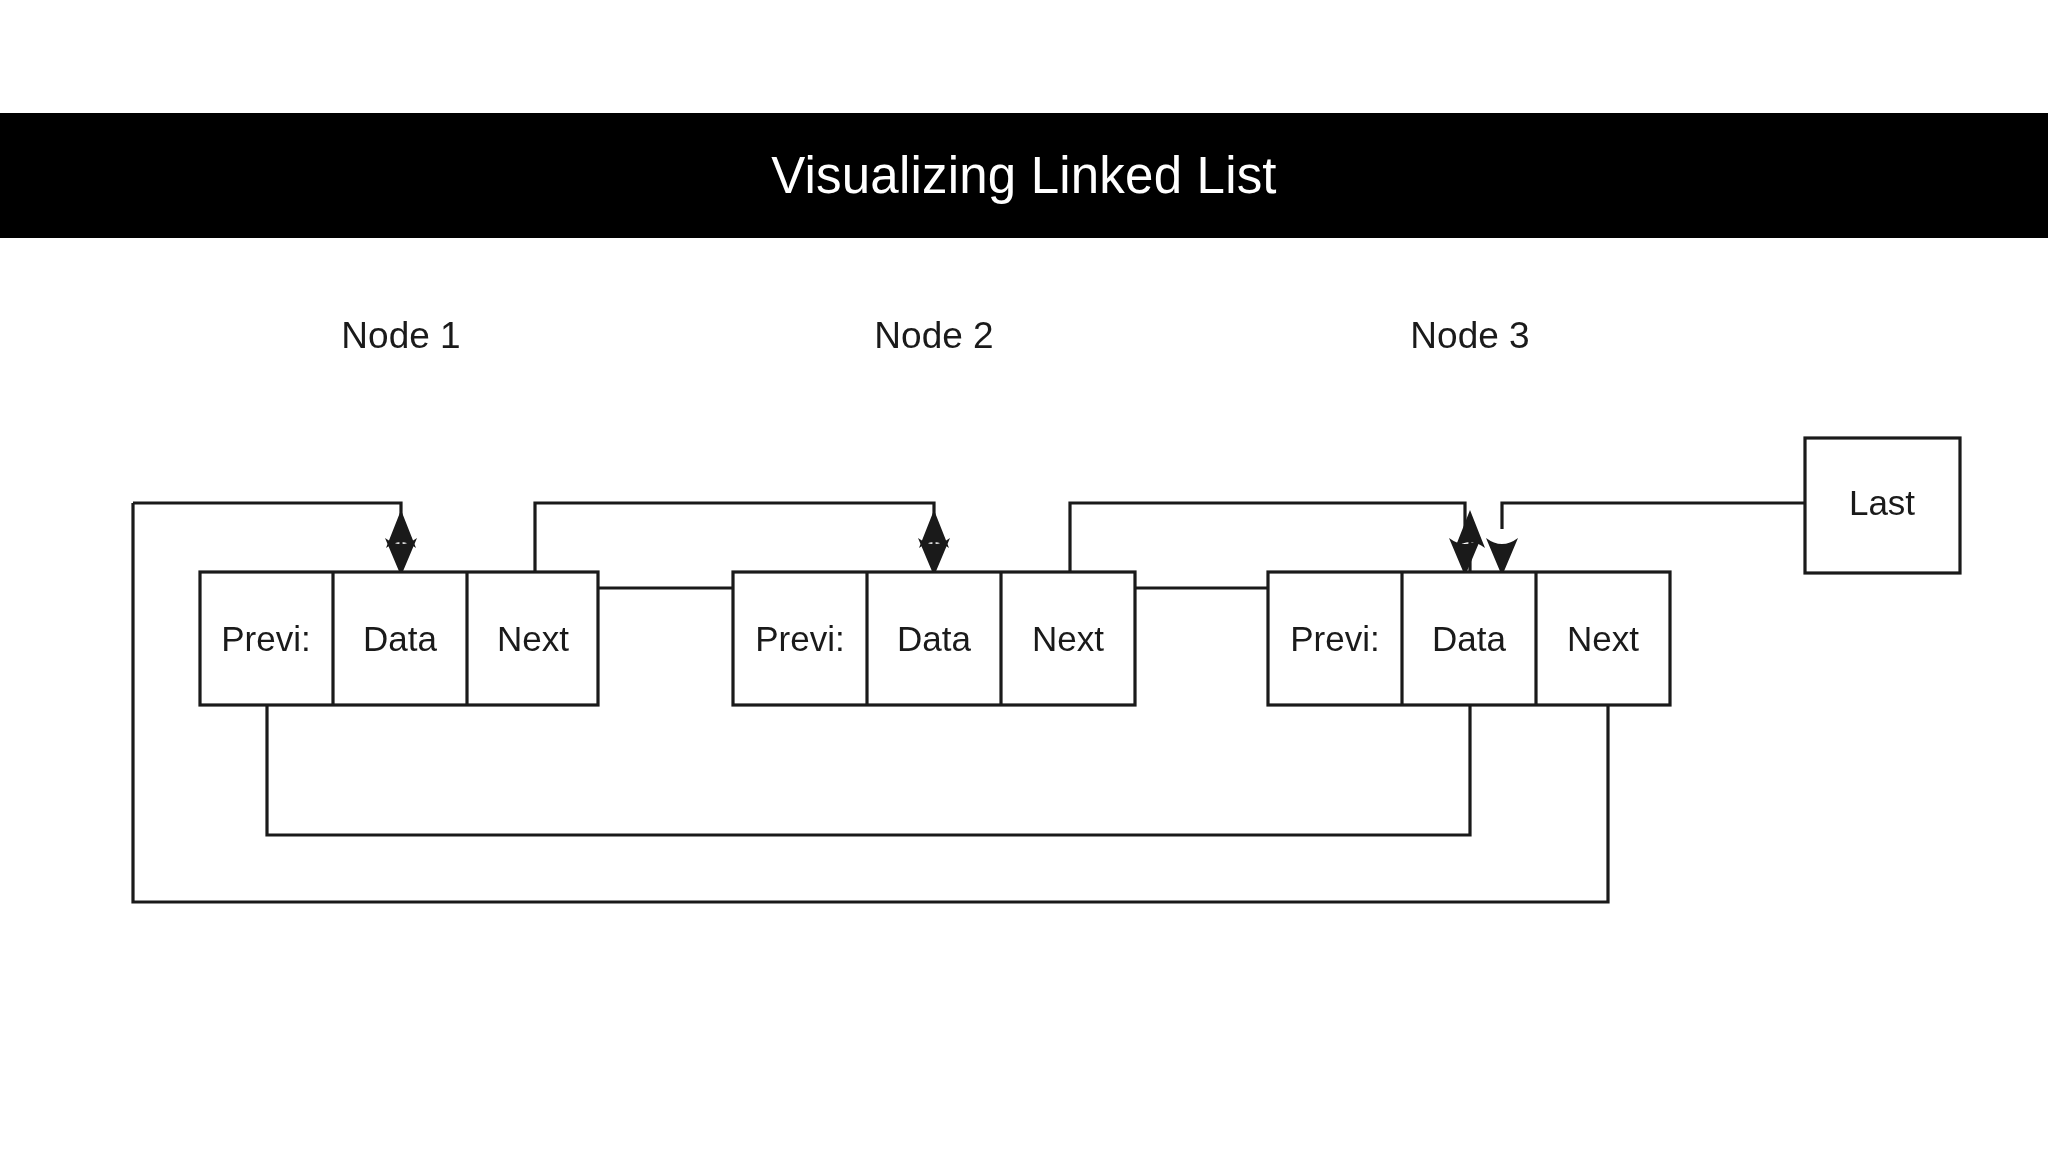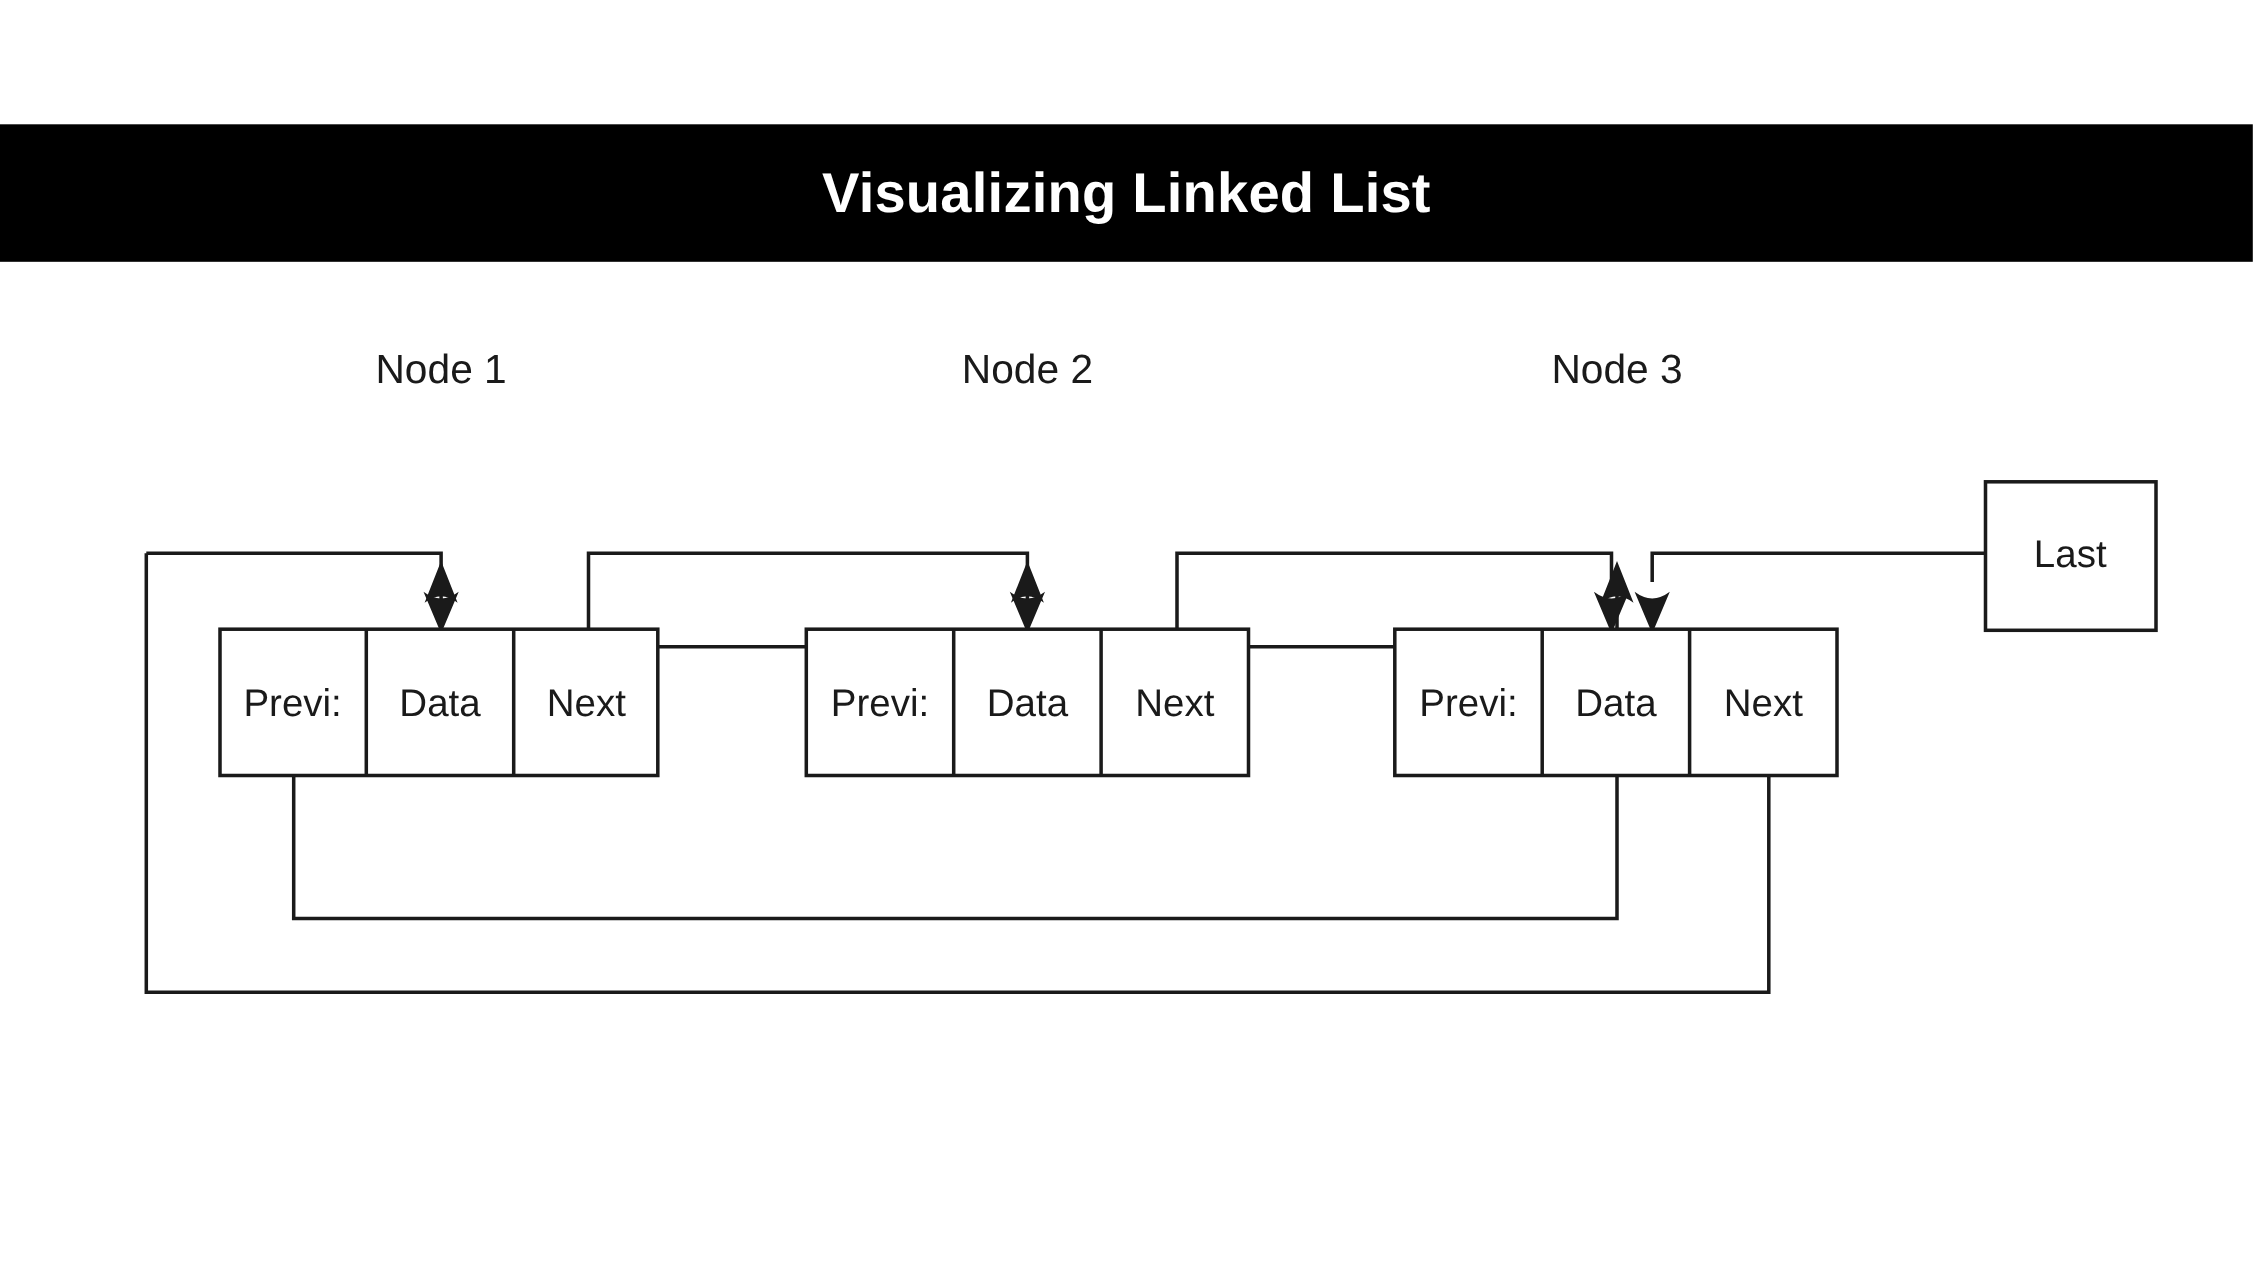--- a/index.html
+++ b/index.html
@@ -25,21 +25,21 @@
     width: 2048px;
     height: 125px;
     background: #000000;
     display: flex;
     align-items: center;
     justify-content: center;
   }
   #title-text {
     color: #ffffff;
     font-size: 51px;
-    font-weight: 700;
+    font-weight: 400;
     letter-spacing: 0.2px;
     line-height: 1;
     white-space: nowrap;
   }
 
   
   #diagram-canvas {
     position: absolute;
     left: 0;
     top: 238px;

